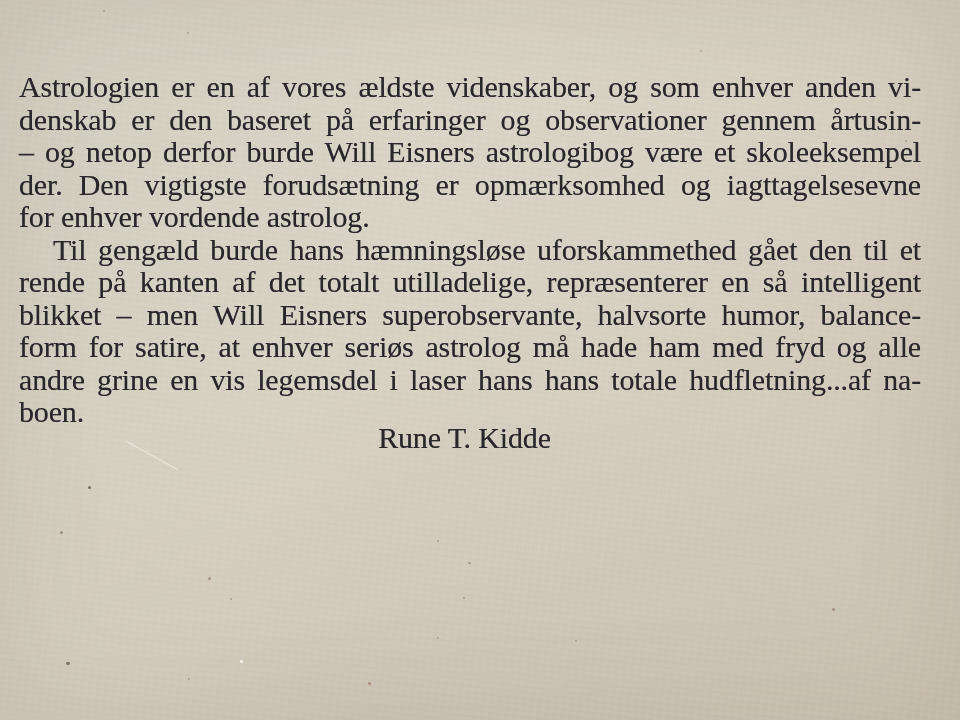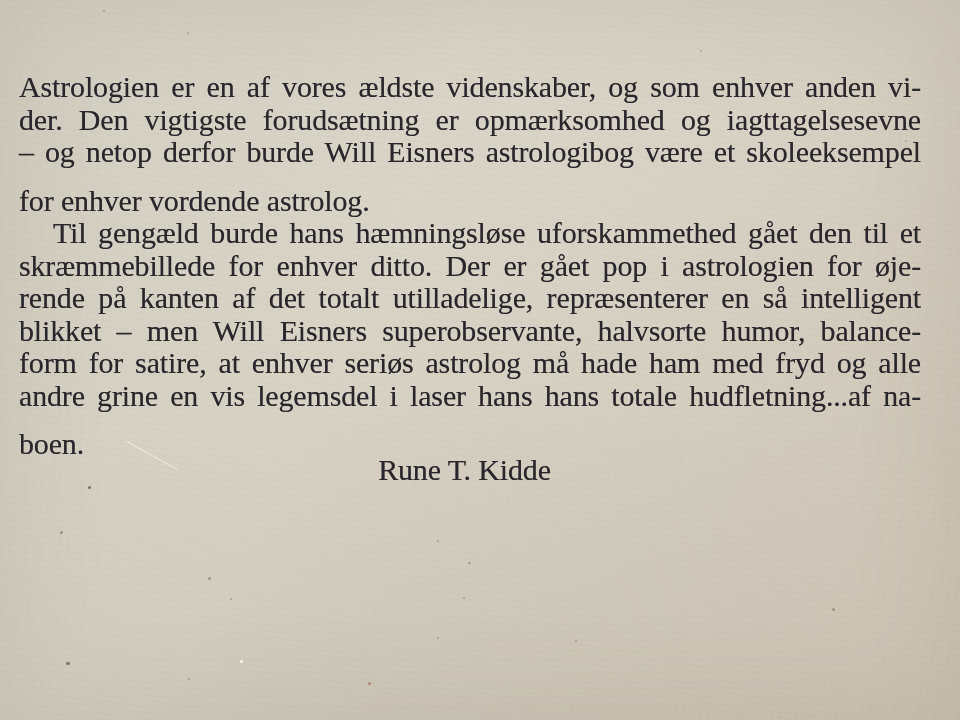--- a/index.html
+++ b/index.html
@@ -53,21 +53,21 @@
     width: 902px;
     font-size: 30px;
     line-height: 32.5px;
     letter-spacing: -0.15px;
     color: var(--ink);
     text-shadow: 0 0 0.6px rgba(42,37,46,0.55);
     text-align: justify;
   }
 
   .line { text-align-last: justify; white-space: nowrap; }
-  .line.last { text-align-last: left; margin-top: 16px; }
+  .line.last { text-align-last: left; }
   .line.indent { text-indent: 34px; }
 
   .signature {
     margin-top: -7px;
     text-align: center;
     padding-right: 11px;
   }
 </style>
 </head>
 <body>
@@ -95,25 +95,25 @@
     <i style="left:832px; top:608px; width:3px; height:3px; background:rgba(110,85,58,0.45);"></i>
     <i style="left:905px; top:140px; width:2px; height:2px; background:rgba(105,85,60,0.35);"></i>
     <i style="left:700px; top:50px;  width:2px; height:2px; background:rgba(105,85,60,0.3);"></i>
   </div>
 
   <div class="scratch"></div>
 
   <article class="text-block">
     <div>
         <div class="line">Astrologien er en af vores ældste videnskaber, og som enhver anden vi-</div>
+        <div class="line">denskab er den baseret på erfaringer og observationer gennem årtusin-</div>
+        <div class="line">– og netop derfor burde Will Eisners astrologibog være et skoleeksempel</div>
         <div class="line">der. Den vigtigste forudsætning er opmærksomhed og iagttagelsesevne</div>
-        <div class="line">– og netop derfor burde Will Eisners astrologibog være et skoleeksempel</div>
         <div class="line last">for enhver vordende astrolog.</div>
         <div class="line indent">Til gengæld burde hans hæmningsløse uforskammethed gået den til et</div>
-        <div class="line">skræmmebillede for enhver ditto. Der er gået pop i astrologien for øje-</div>
         <div class="line">rende på kanten af det totalt utilladelige, repræsenterer en så intelligent</div>
         <div class="line">blikket – men Will Eisners superobservante, halvsorte humor, balance-</div>
         <div class="line">form for satire, at enhver seriøs astrolog må hade ham med fryd og alle</div>
         <div class="line">andre grine en vis legemsdel i laser hans hans totale hudfletning...af na-</div>
         <div class="line last">boen.</div>
       </div>
     <div class="signature">Rune T. Kidde</div>
   </article>
 
 </div>

